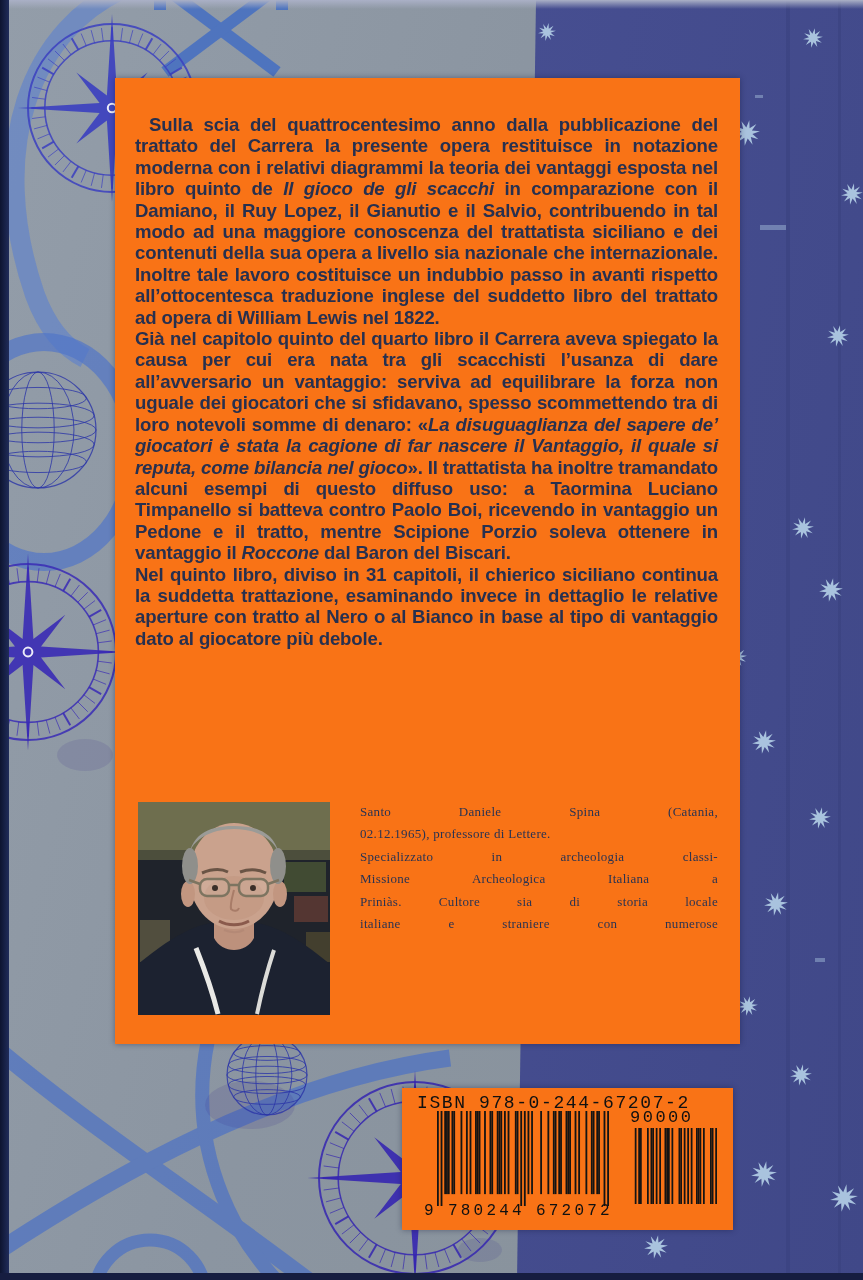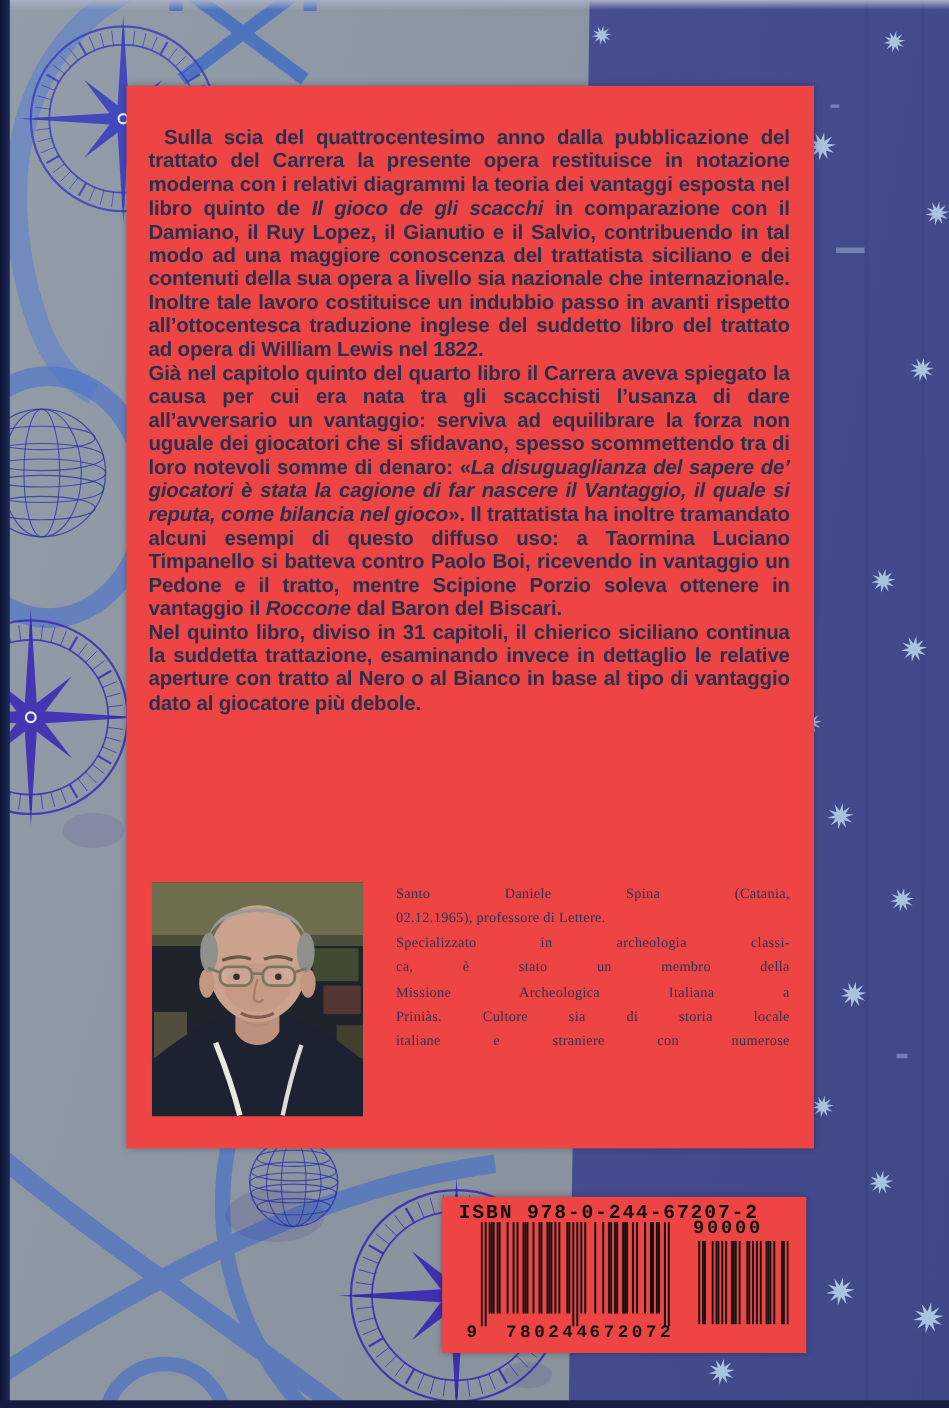--- a/index.html
+++ b/index.html
@@ -10,42 +10,42 @@
   .bg-dark{position:absolute;inset:0;
     clip-path:polygon(536px 0,863px 0,863px 1280px,517px 1280px);
     background:linear-gradient(100deg,#4d5599 0%,#474f92 40%,#404888 100%);}
   .decor{position:absolute;left:0;top:0;width:863px;height:1280px;}
   .edge-top{position:absolute;left:0;top:0;width:863px;height:9px;
     background:linear-gradient(180deg,#aab0c6,rgba(170,176,198,0));}
   .edge-left{position:absolute;left:0;top:0;width:9px;height:1280px;
     background:linear-gradient(90deg,#0d1430,#202c5a);}
   .edge-bottom{position:absolute;left:0;top:1273px;width:863px;height:7px;background:#161d40;}
 
-  .panel{position:absolute;background:#ef4444;box-shadow:0 0 6px rgba(15,20,55,.4);}
+  .panel{position:absolute;background:#f97316;box-shadow:0 0 6px rgba(15,20,55,.4);}
   .main-panel{left:115px;top:78px;width:625px;height:966px;}
   .synopsis{margin:36px 22px 0 20px;color:#27304f;font-weight:bold;
     font-size:18.6px;line-height:21.4px;letter-spacing:-0.15px;text-align:justify;}
   .synopsis p{margin:0;}
   .synopsis p.indent{text-indent:14px;}
   .synopsis em{font-style:italic;}
 
   .photo{position:absolute;left:23px;top:724px;width:192px;height:213px;overflow:hidden;}
   .photo svg{display:block;}
   .bio{position:absolute;left:245px;top:723px;width:358px;color:#2a3352;
     font-family:"Liberation Serif",serif;font-size:13px;line-height:22.4px;letter-spacing:.3px;}
   .bio-line{white-space:nowrap;}
   .bio-line.just{white-space:normal;text-align:justify;text-align-last:justify;}
 
-  .barcode-panel{left:402px;top:1088px;width:331px;height:142px;font-weight:bold;}
+  .barcode-panel{left:402px;top:1088px;width:331px;height:142px;}
   .mono{font-family:"Liberation Mono","DejaVu Sans Mono",monospace;color:#111;}
   .isbn-line{position:absolute;left:15px;top:5px;font-size:18px;letter-spacing:1.6px;}
   .ean13{position:absolute;left:35px;top:23px;width:172px;height:95px;}
   .bc-digit{position:absolute;top:114px;font-size:16px;}
   .bc-d9{left:22px;}
-  .bc-g1{left:46px;letter-spacing:3.2px;margin-left:12px;}
+  .bc-g1{left:46px;letter-spacing:3.2px;}
   .bc-g2{left:134px;letter-spacing:3.2px;}
   .addon-num{position:absolute;left:228px;top:20px;font-size:17px;letter-spacing:2.5px;}
   .ean5{position:absolute;left:231px;top:40px;width:84px;height:76px;}
 </style>
 </head>
 <body>
 
 <div class="cover">
   <div class="bg-gray"></div>
   <div class="bg-dark"></div>
@@ -341,21 +341,20 @@
         <path d="M96,88 C94,96 92,102 93,107 C96,110 100,109 101,106" stroke="#a87c68" stroke-width="2" fill="none"></path>
         <path d="M81,119 C90,124 102,124 111,119" stroke="#8a5a4c" stroke-width="3" fill="none"></path>
         <path d="M86,128 C94,131 100,131 106,128" stroke="#b18673" stroke-width="2" fill="none" opacity="0.7"></path>
       </svg>
     </div>
 
     <div class="bio" id="bio">
         <div class="bio-line just">Santo Daniele Spina (Catania,</div>
         <div class="bio-line">02.12.1965), professore di Lettere.</div>
         <div class="bio-line just">Specializzato in archeologia classi-</div>
-        <div class="bio-line just">ca, è stato un membro della</div>
         <div class="bio-line just">Missione Archeologica Italiana a</div>
         <div class="bio-line just">Priniàs. Cultore sia di storia locale</div>
         <div class="bio-line just">italiane e straniere con numerose</div>
       </div>
   </section>
 
   <section class="panel barcode-panel">
     <div class="isbn-line mono">ISBN 978-0-244-67207-2</div>
     <svg class="ean13" id="ean13" viewBox="0 0 95 96" preserveAspectRatio="none" xmlns="http://www.w3.org/2000/svg">
         <rect x="0" y="0" width="1" height="96" fill="#141414"></rect>

